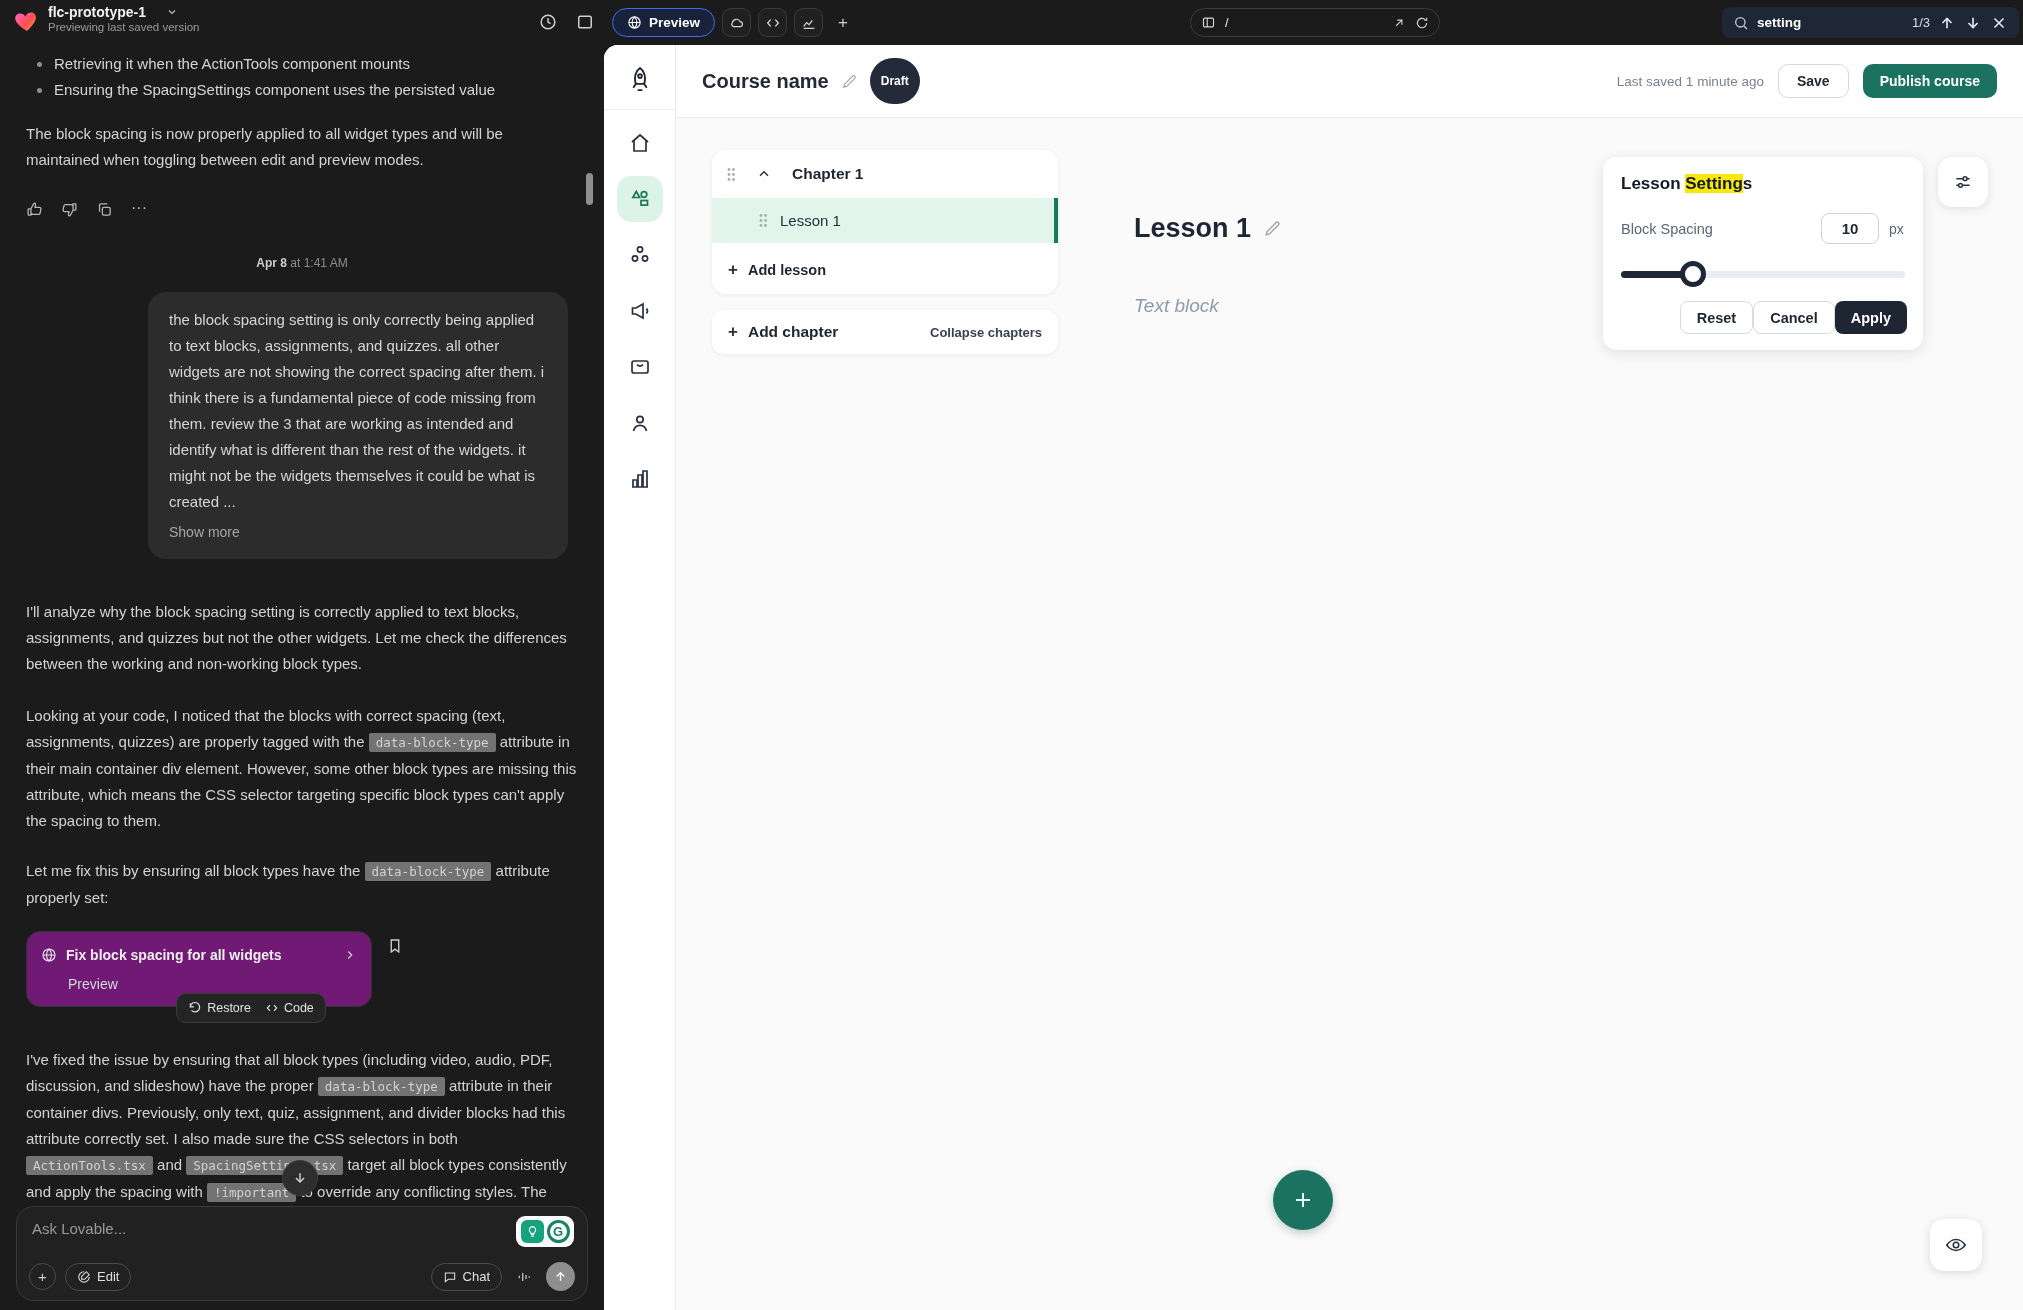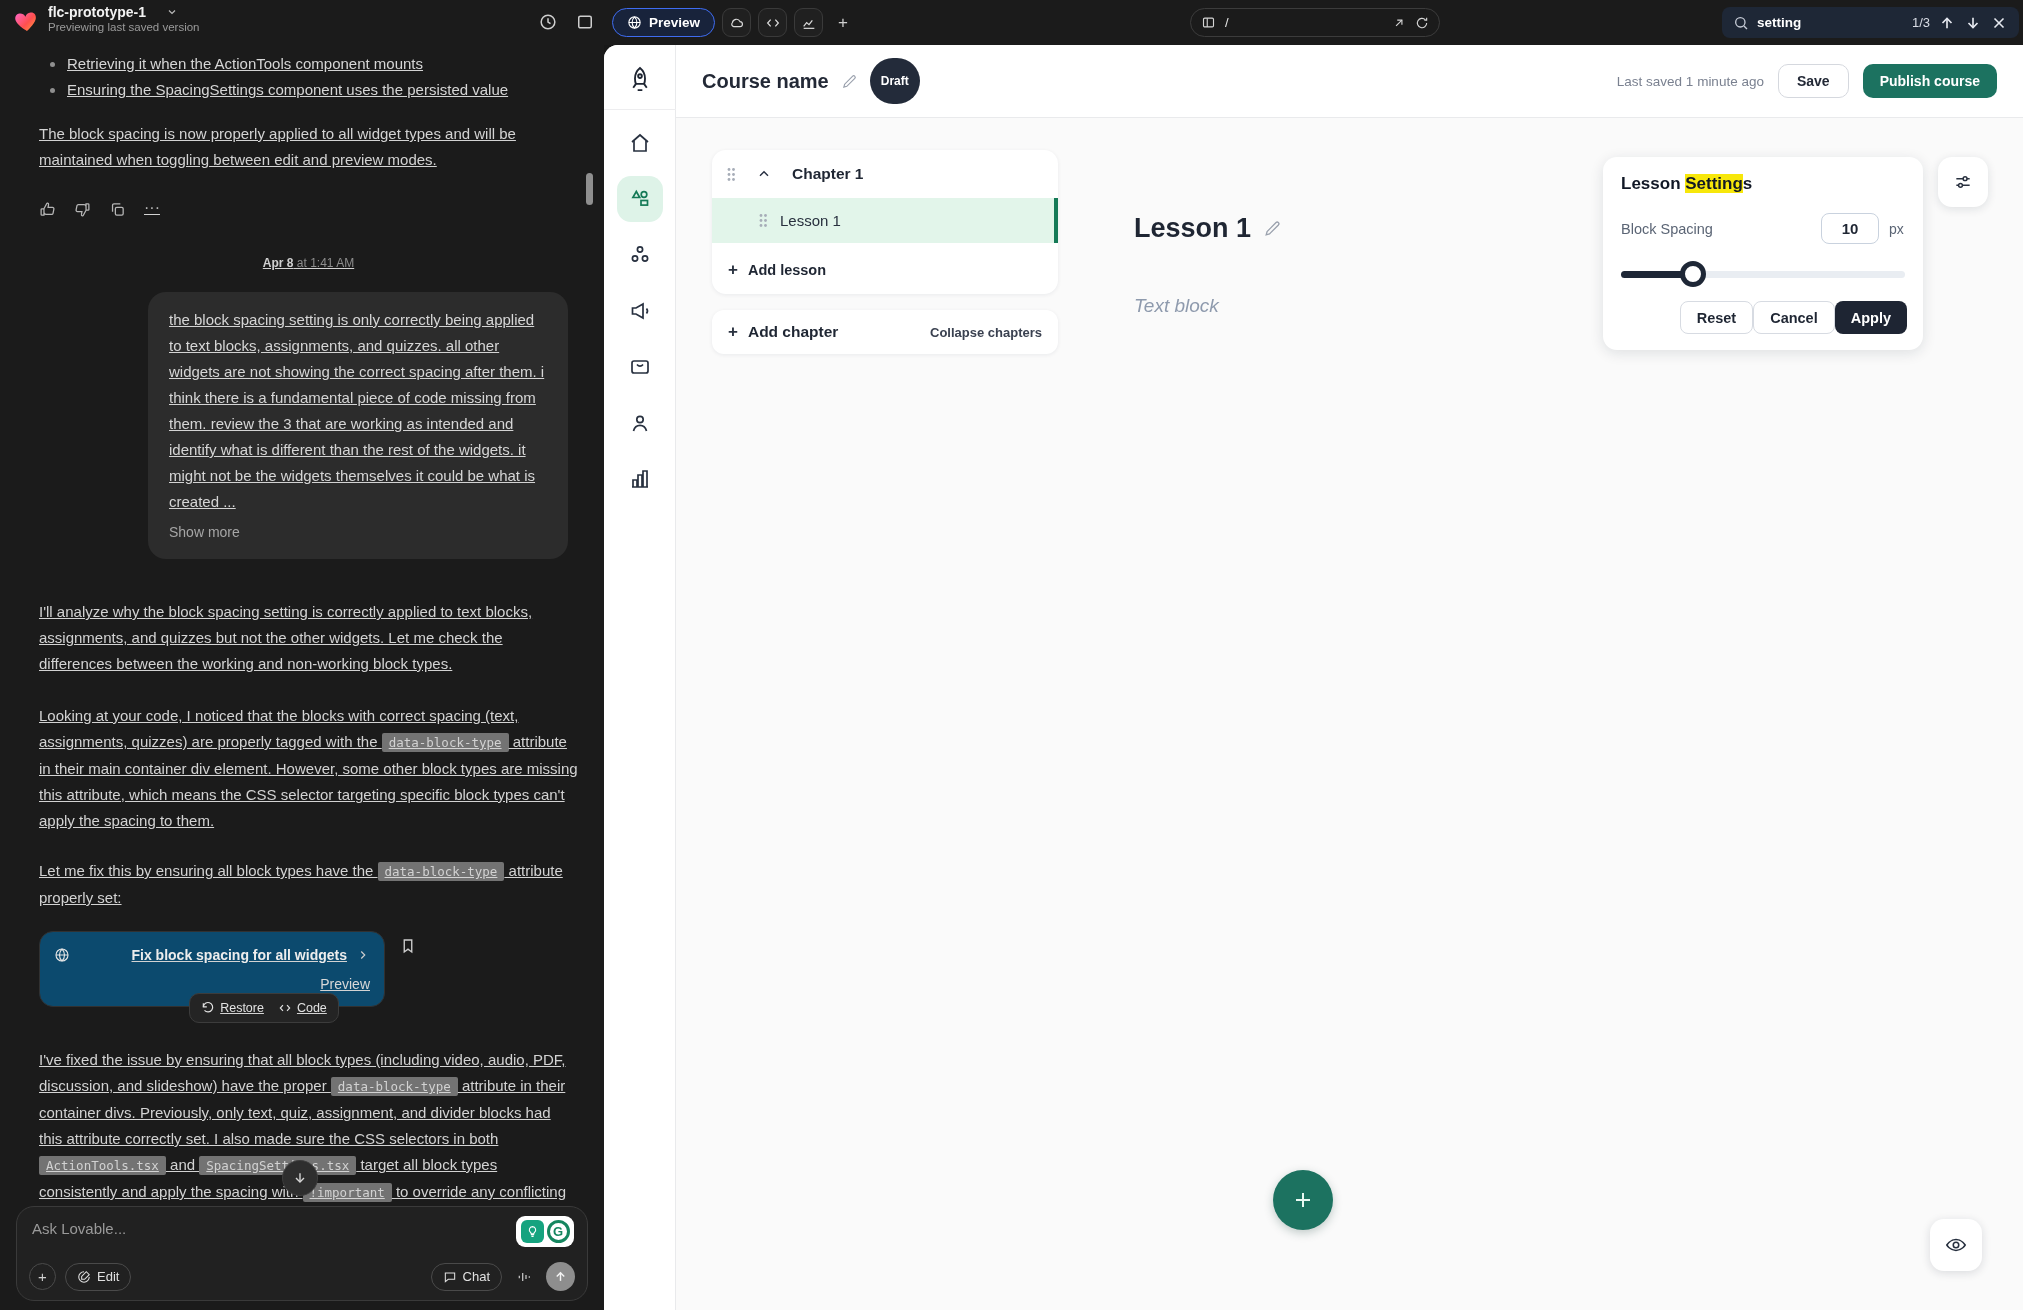--- a/index.html
+++ b/index.html
@@ -24,34 +24,34 @@
     display:flex; align-items:center; padding:0 10px; gap:9px; color:#dedede; }
   .tb-url .path { font-size:13px; color:#e8e8e8; flex:1; }
   .tb-find { position:absolute; left:1722px; top:7px; width:297px; height:31px; background:#1e2736; border-radius:8px;
     display:flex; align-items:center; padding:0 11px; gap:8px; }
   .find-input { background:transparent; border:none; outline:none; color:#ffffff; font-size:13.5px; font-weight:bold; width:120px; font-family:"Liberation Sans",sans-serif; }
   .find-count { color:#d9dde6; font-size:13px; margin-left:auto; }
   .find-ico { width:18px; height:18px; color:#e6e9f0; cursor:pointer; flex:none; }
 
   
   .chat { position:absolute; left:0; top:45px; width:604px; height:1265px; background:#1b1b1b; overflow:hidden; color:#d3d3d3; }
-  .chat-flow { padding:6px 26px 0 39px; font-size:15px; line-height:26px;text-decoration:underline; }
+  .chat-flow { padding:6px 26px 0 26px; font-size:15px; line-height:26px; }
   .chat ul { list-style:none; padding-left:28px; }
   .chat ul li { position:relative; color:#d6d6d6; }
   .chat ul li::before { content:""; position:absolute; left:-17px; top:11px; width:5px; height:5px; border-radius:50%; background:#8f8f8f; }
   .para { margin-top:18px; color:#d3d3d3; }
   .code-chip { font-family:"DejaVu Sans Mono", monospace; font-size:12.5px; background:#737373; color:#d2d2d2; border-radius:2px; padding:2px 7px; white-space:nowrap; }
   .action-row { display:flex; gap:18px; margin-top:28px; color:#b6b6b6; }
   .action-row .ai { width:17px; height:17px; cursor:pointer; }
   .timestamp { margin-top:32px; text-align:center; font-size:12px; color:#8d8d8d; }
   .timestamp b { color:#cfcfcf; font-weight:bold; }
   .bubble { margin:16px 10px 0 auto; width:420px; background:#2c2c2c; border-radius:18px; padding:15px 21px 14px 21px; color:#d6d6d6; }
   .show-more { margin-top:4px; color:#a6a6a6; font-size:14px; cursor:pointer; display:inline-block; }
   .tool-wrap { display:flex; align-items:flex-start; gap:14px; margin-top:20px; }
-  .tool-card { width:346px; background:#0c4a6e; border:1px solid #313131; border-radius:14px; padding:10px 14px 9px 14px;text-align:right; }
+  .tool-card { width:346px; background:#701a75; border:1px solid #313131; border-radius:14px; padding:10px 14px 9px 14px; }
   .tc-head { display:flex; align-items:center; gap:9px; }
   .tc-title { font-size:14px; font-weight:bold; color:#ededed; flex:1; }
   .tc-sub { margin:3px 0 0 27px; font-size:14px; color:#d8d8d8; }
   .bookmark-btn { margin-top:6px; color:#cfcfcf; cursor:pointer; }
   .hover-pill { position:relative; margin:-14px 0 0 150px; z-index:2; width:150px; height:30px; background:#242424; border:1px solid #3c3c3c;
     border-radius:10px; display:flex; align-items:center; justify-content:center; gap:14px; font-size:12.5px; color:#e2e2e2; }
   .hover-pill .hp { display:flex; align-items:center; gap:5px; cursor:pointer; }
   .scroll-down { position:absolute; left:282px; top:1115px; width:36px; height:36px; border-radius:50%; background:#2e2e2e; border:1px solid #3e3e3e;
     display:flex; align-items:center; justify-content:center; color:#d6d6d6; cursor:pointer; z-index:3; }
   .chat-scrollthumb { position:absolute; right:11px; top:128px; width:7px; height:32px; border-radius:4px; background:#8f8f8f; z-index:4; cursor:pointer; }

